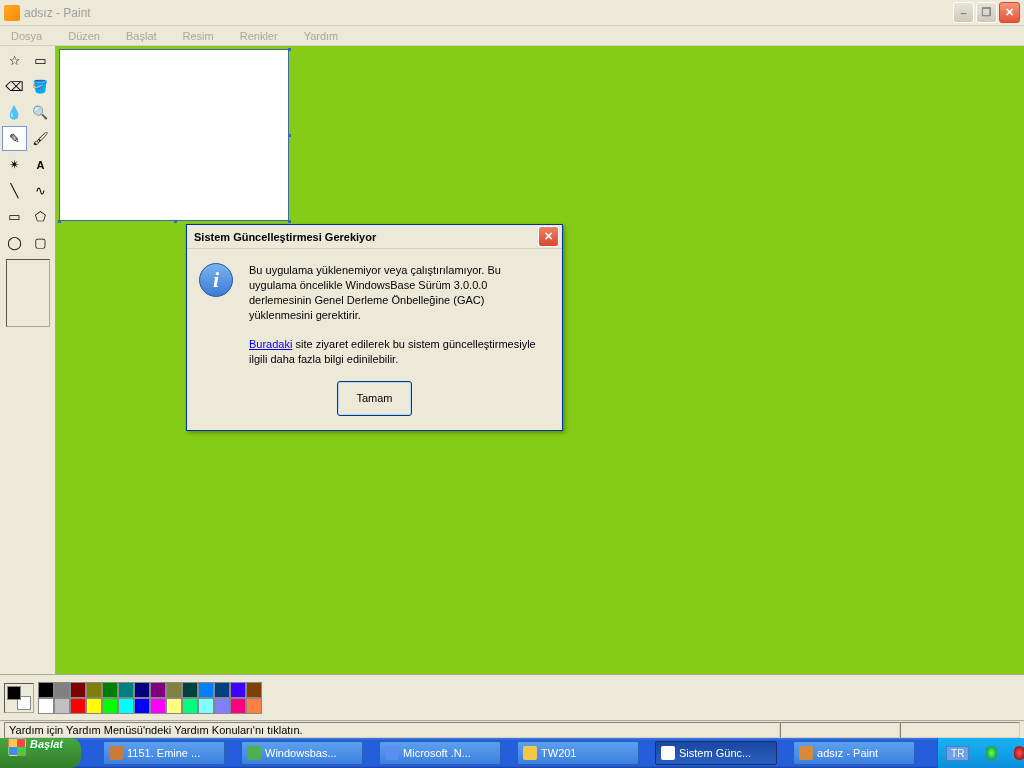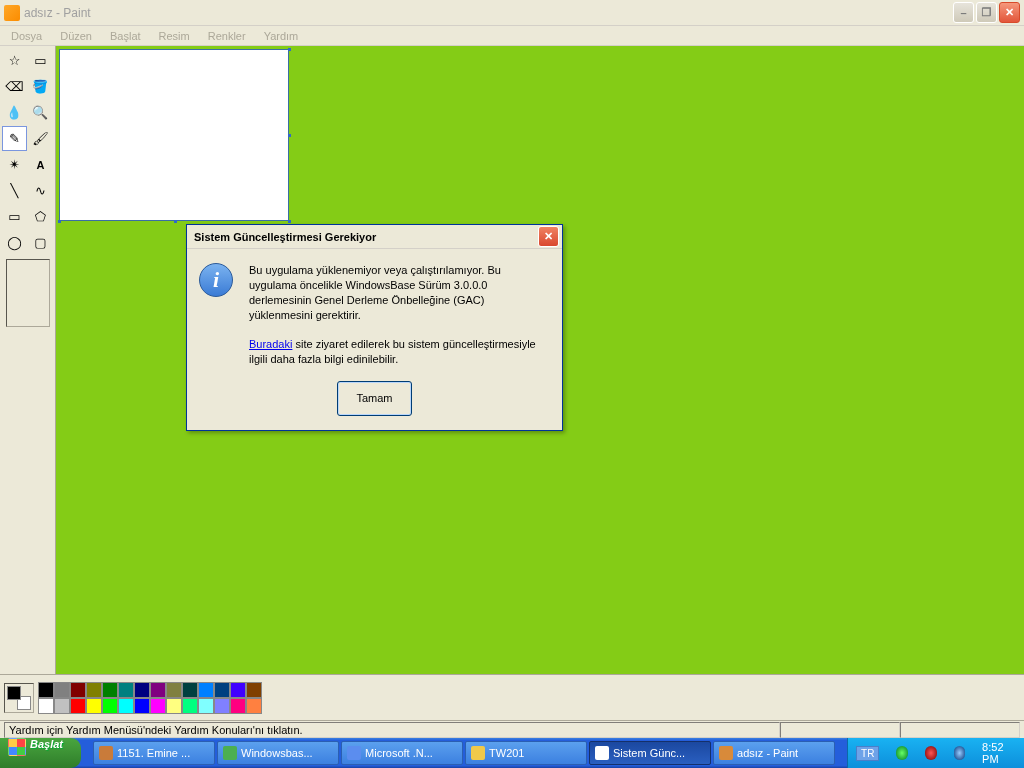--- a/index.html
+++ b/index.html
@@ -7,21 +7,21 @@
 
 
 .titlebar { height: 26px; background: linear-gradient(#ece9d8,#ece9d8); display:flex; align-items:center; padding:0 4px; color:#a0a0a0; border-bottom:1px solid #d4d0c8;}
 .titlebar .icon { width:16px; height:16px; margin-right:4px; background:linear-gradient(135deg,#ffa726,#fb8c00); border-radius:2px;}
 .titlebar .title { flex:1; font-size:12px; }
 .winbtns { display:flex; gap:2px; }
 .winbtn { width:21px; height:21px; border:1px solid #fff; border-radius:3px; background:linear-gradient(#e7e4db,#cfcab9); display:flex; align-items:center; justify-content:center; color:#7a7a7a; font-weight:bold; font-size:11px;}
 .winbtn.close { background:linear-gradient(#f5987b,#e2553a); color:#fff; border:1px solid #d84a2a;}
 
 
-.menubar { height:20px; background:#ece9d8; display:flex; align-items:center; padding:0 4px; gap:4px; color:#aca899; border-bottom:1px solid #d4d0c8;}
+.menubar { height:20px; background:#ece9d8; display:flex; align-items:center; padding:0 4px; gap:12px; color:#aca899; border-bottom:1px solid #d4d0c8;}
 .menubar span { padding:2px 7px; cursor:default;}
 
 
 .main { display:flex; height: calc(768px - 26px - 20px - 46px - 18px - 30px); }
 .toolbox { width:56px; background:#ece9d8; border-right:1px solid #aca899; display:flex; flex-direction:column; align-items:center; padding-top:2px;}
 .tools { display:grid; grid-template-columns:25px 25px; gap:1px; }
 .tool { width:25px; height:25px; border:1px solid #ece9d8; display:flex; align-items:center; justify-content:center; font-size:13px; cursor:default; background:#ece9d8;}
 .tool.sel { background:#fff; border:1px solid #7a96df; }
 .toolopts { margin-top:4px; width:44px; height:68px; border:1px inset #aca899; background:#ece9d8;}
 .toolopts .opt { height:16px; margin:3px; }
@@ -57,21 +57,21 @@
 
 
 .status { height:18px; background:#ece9d8; border-top:1px solid #aca899; display:flex; align-items:center; padding:0 4px; font-size:11px; color:#000;}
 .status .seg { border:1px inset #d4d0c8; height:16px; padding:0 4px; display:flex; align-items:center;}
 .status .seg:first-child { flex:1;}
 
 
 .taskbar { height:30px; background:linear-gradient(#3a81e0,#245edb 8%,#245edb 92%,#1941a5); display:flex; align-items:stretch;}
 .start { background:linear-gradient(#49a63f,#2f7d2a); color:#fff; font-weight:bold; font-style:italic; font-size:16px; display:flex; align-items:flex-start; padding:0 18px 0 8px; border-radius:0 10px 10px 0; font-family:"Franklin Gothic Medium",Tahoma; text-shadow:1px 1px 1px #0a3;}
 .start .logo { width:18px; height:18px; margin-right:4px; background:conic-gradient(#f44 0 90deg,#4c4 90deg 180deg,#48f 180deg 270deg,#fc4 270deg); border-radius:2px; border:1px solid #fff3;}
-.tasks { flex:1; display:flex; align-items:center; padding:0 12px; gap:2px;justify-content:center;}
+.tasks { flex:1; display:flex; align-items:center; padding:0 22px; gap:16px;justify-content:center;}
 .task { height:24px; flex:0 0 122px; background:linear-gradient(#5ba0ee,#3c80e0); border:1px solid #2b5fb2; border-radius:2px; display:flex; align-items:center; padding:0 5px; color:#fff; font-size:11px; overflow:hidden; white-space:nowrap;}
 .task.active { background:linear-gradient(#1b48a0,#2a5fc0); border:1px solid #15306a;}
 .task .ti { width:14px; height:14px; margin-right:4px; flex-shrink:0; border-radius:2px;}
 .tray { background:linear-gradient(#19b2f2,#0d8fdb); display:flex; align-items:center; padding:0 8px; gap:17px; border-left:1px solid #0a6aa8;}
 .tray .lang { background:#6ea2e8; color:#fff; padding:1px 4px; font-size:10px; border:1px solid #4a7fc8;}
 .tray .clock { color:#fff; font-size:11px;}
 .tray .ic { width:14px; height:14px; border-radius:7px;}
 </style>
 </head>
 <body>

